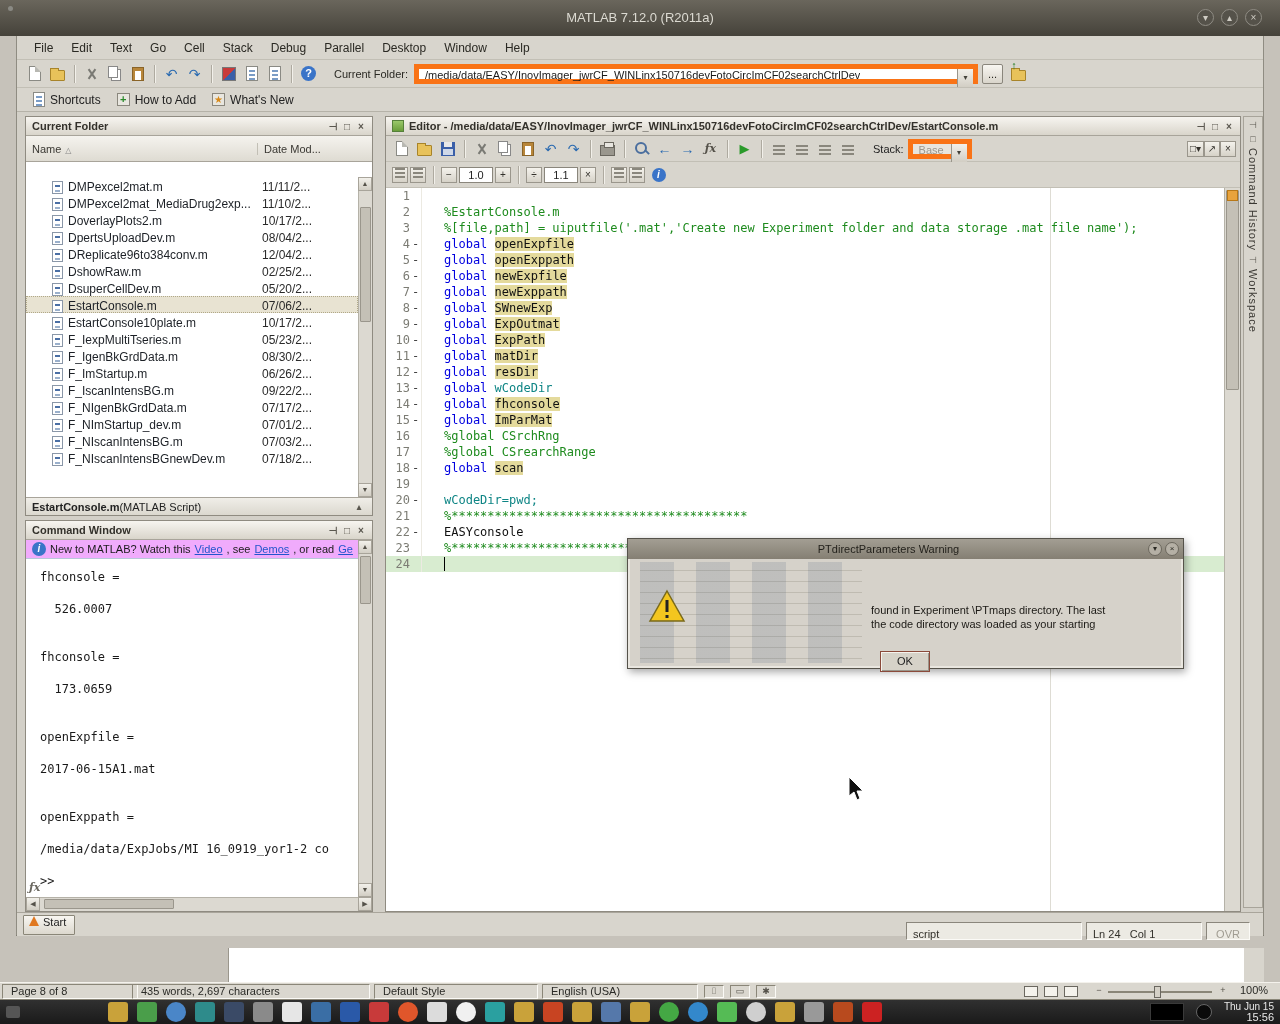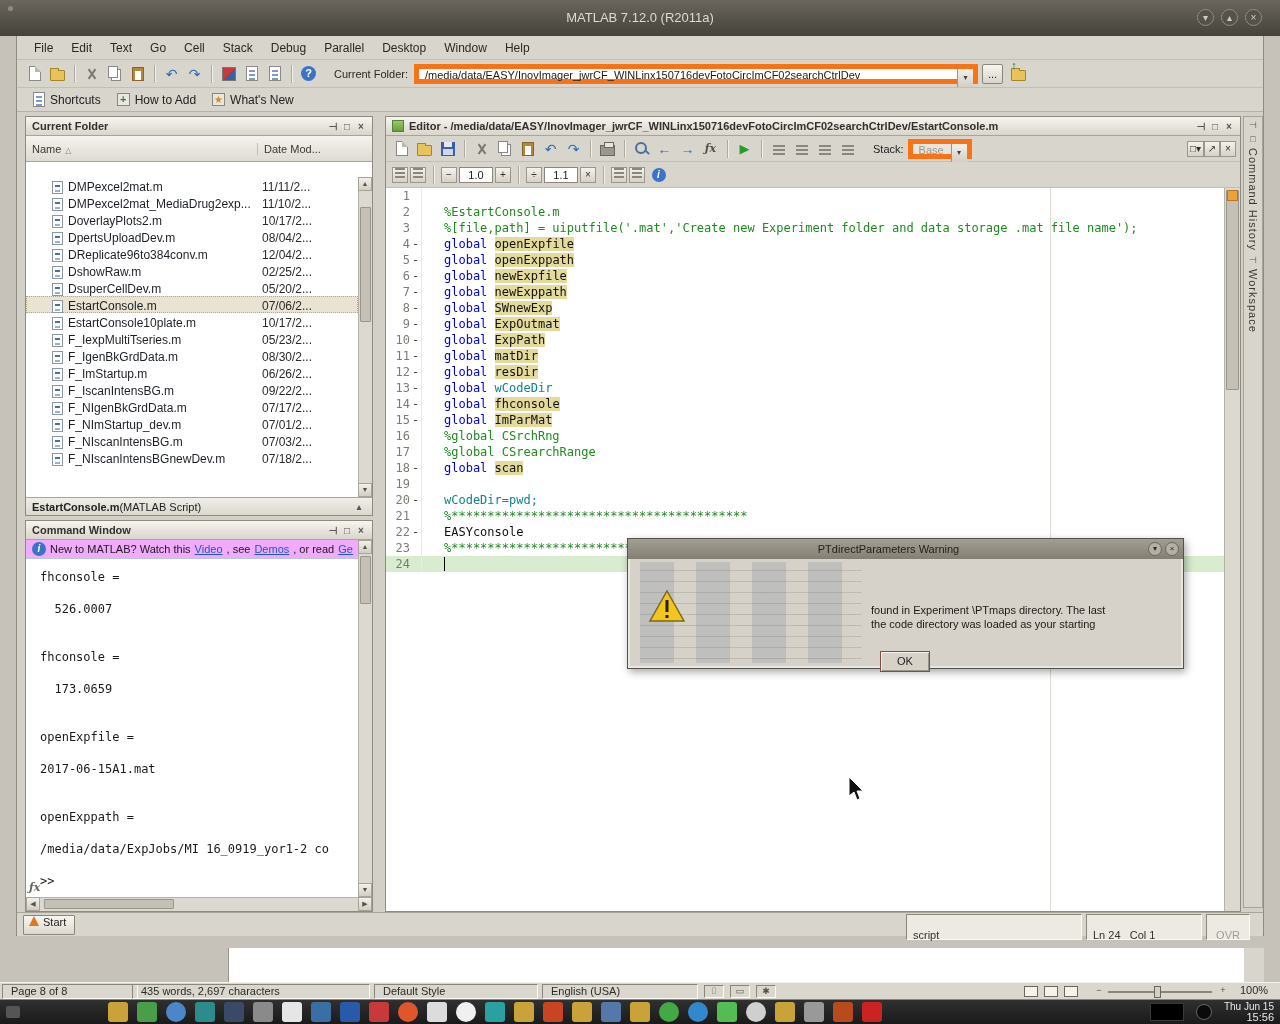--- a/index.html
+++ b/index.html
@@ -116,21 +116,21 @@
 .smbtn{min-width:16px;height:16px;background:linear-gradient(#f4f2ec,#d6d2c8);border:1px solid #9a968c;font-size:10px;line-height:14px;text-align:center;color:#33312b;padding:0 2px}
 .graybars{width:12px;height:12px;background:repeating-linear-gradient(0deg,#8a877d 0 2px,transparent 2px 4px)}
 #ed-marker{position:absolute;right:2px;top:73px;width:11px;height:11px;background:#e8a33d;border:1px solid #b87818}
 
 
 #rstrip{position:absolute;background:#d8d5cd;border:1px solid #a8a49a;display:flex;flex-direction:column;align-items:center;padding-top:3px;gap:4px}
 .vtab{writing-mode:vertical-rl;font-size:11px;color:#3a3833;letter-spacing:1px}
 .rico{font-size:9px;color:#5a574f}
 
 
-.sbox{position:absolute;top:1px;height:18px;line-height:16px;font-size:11px;padding:12px 6px;border:1px solid;border-color:#8a867c #fbfaf6 #fbfaf6 #8a867c;background:#eceae3;color:#33312b}
+.sbox{position:absolute;top:9px;height:18px;line-height:16px;font-size:11px;padding:3px 6px;border:1px solid;border-color:#8a867c #fbfaf6 #fbfaf6 #8a867c;background:#eceae3;color:#33312b}
 #startbtn{position:absolute;left:6px;top:2px;height:20px;display:flex;gap:4px;padding:0 8px 0 5px;background:linear-gradient(#f8f6f1,#dcd8ce);border:1px solid #8a8678;border-radius:1px;font-size:11px}
 .mlogo{width:0;height:0;border-left:5px solid transparent;border-right:5px solid transparent;border-bottom:10px solid #e07820}
 
 
 #dialog{left:627px;top:538px;width:557px;height:131px;background:#d6d2ca;border:1px solid #55524a;box-shadow:inset 0 0 0 2px #e9e6df,2px 3px 8px rgba(0,0,0,.35);z-index:60}
 #dlg-title{height:20px;background:linear-gradient(#a39e93,#857f73);display:flex;align-items:center;padding:0 4px}
 #dlg-title .t{flex:1;text-align:center;font-size:11px;color:#211f1a}
 .dcirc{width:14px;height:14px;border-radius:50%;background:#b5b0a5;border:1px solid #6b675d;font-size:8px;line-height:12px;text-align:center;color:#2a2923;margin-left:3px}
 #dlg-body{position:relative;height:108px}
 .garble{position:absolute;left:12px;top:3px;width:222px;height:101px;background:repeating-linear-gradient(180deg,#d6d2ca 0 8px,#bfbbb1 8px 9px,#d6d2ca 9px 11px)}

